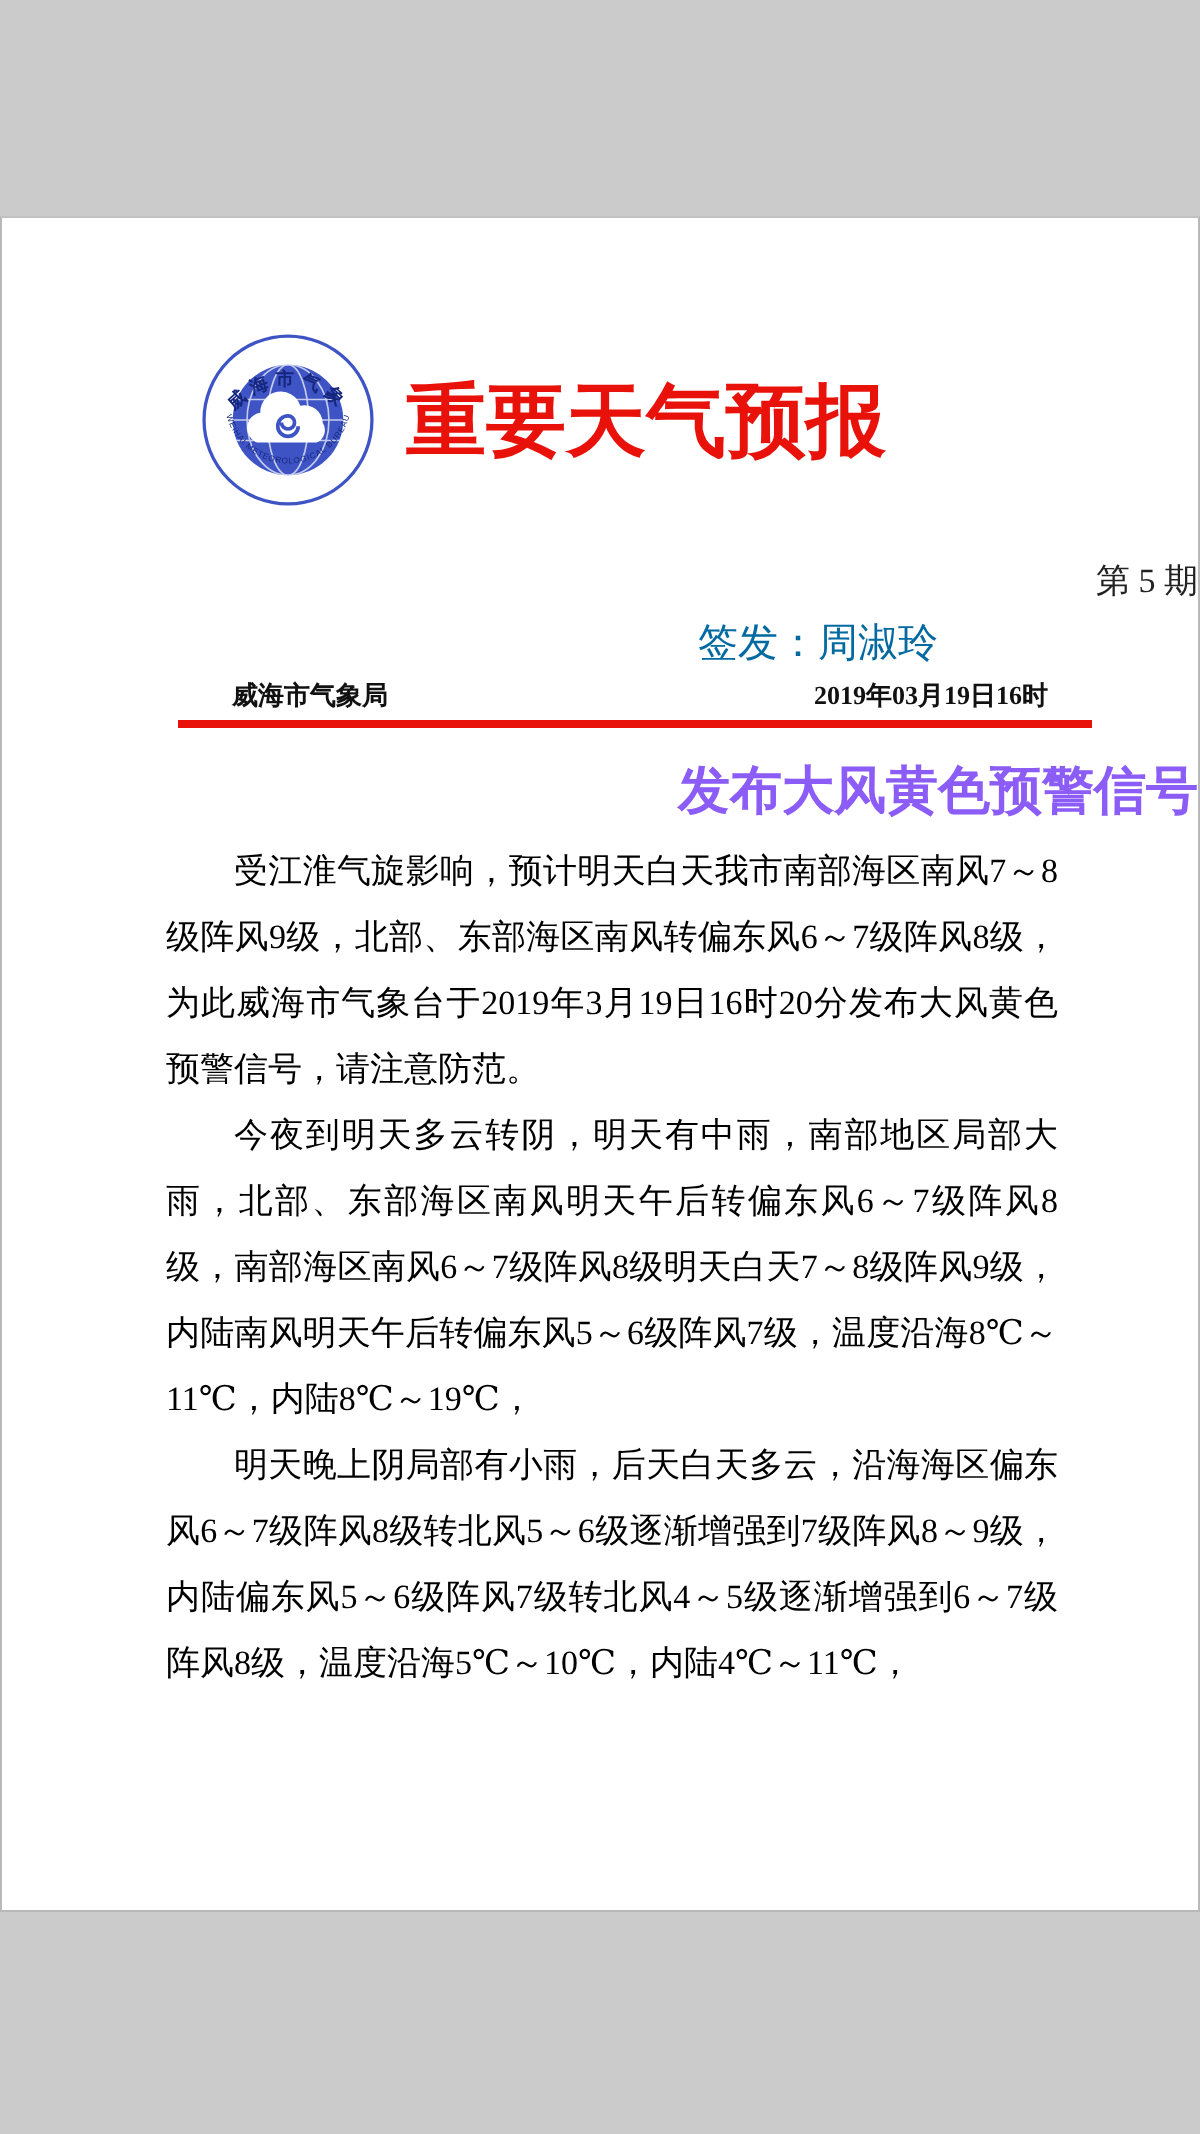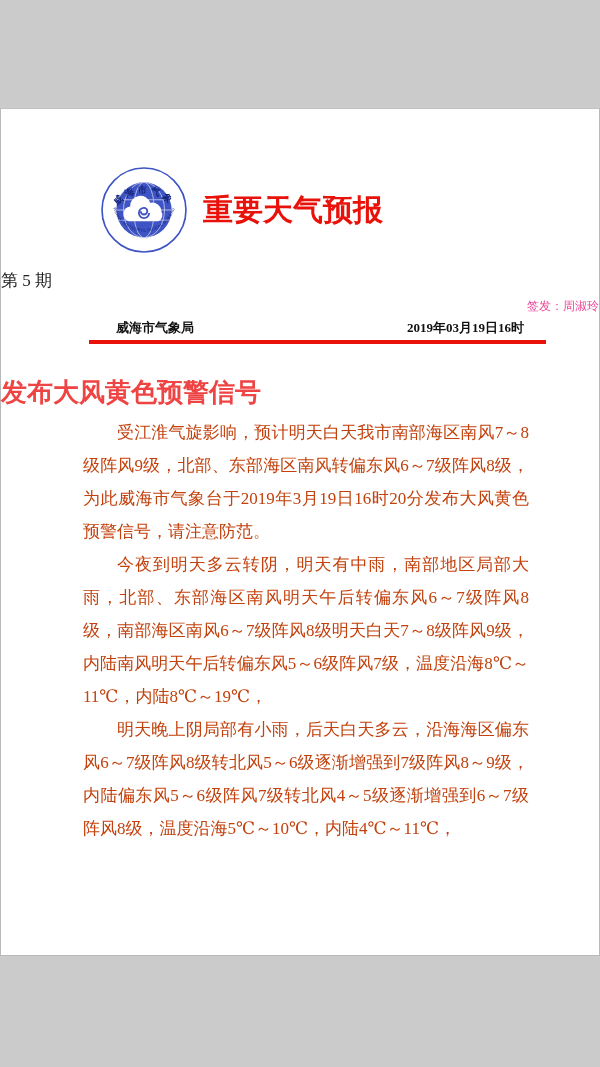--- a/index.html
+++ b/index.html
@@ -29,41 +29,42 @@
 
   
   .doc-header {
     display: flex;
     align-items: center;
     padding: 58px 60px 0 100px;
   }
   .seal { width: 86px; height: 86px; flex: none; }
   .masthead-title {
     margin-left: 16px;
-    font-size: 30px;
+    font-size: 40px;
     font-weight: bold;
     color: #e8120b;
     letter-spacing: 0px;
     white-space: nowrap;
     font-family: "Liberation Sans", "DejaVu Sans", sans-serif;
   }
 
   .issue-line {
-    margin-top: 16px;
-    text-align: left;
+    margin-top: 26px;
+    text-align: right;
     font-family: "Liberation Serif", "DejaVu Serif", serif;
     font-size: 17px;
     color: #222;
   }
   .signer-line {
     margin-top: 6px;
     text-align: right;
+    padding-right: 130px;
     font-family: "Liberation Serif", "DejaVu Serif", serif;
-    font-size: 12px;
-    color: #ec4899;
+    font-size: 20px;
+    color: #0369a1;
   }
   .agency-row {
     margin-top: 4px;
     display: flex;
     justify-content: space-between;
     align-items: baseline;
     padding: 0 75px 0 115px;
     font-family: "Liberation Serif", "DejaVu Serif", serif;
     font-size: 13px;
     font-weight: bold;
@@ -71,35 +72,35 @@
   }
   .red-rule {
     margin: 3px 0 0 88px;
     width: 457px;
     height: 4px;
     background: #e8120b;
   }
 
   
   .headline {
-    margin-top: 31px;
-    text-align: left;
+    margin-top: 14px;
+    text-align: right;
     font-size: 26px;
     font-weight: bold;
-    color: #ef4444;
+    color: #8b5cf6;
     font-family: "Liberation Sans", "DejaVu Sans", sans-serif;
   }
   .doc-body {
     margin-top: 6px;
     padding: 0 70px 40px 82px;
     font-family: "Liberation Serif", "DejaVu Serif", serif;
     font-size: 17px;
     line-height: 33px;
     text-align: justify;
-    color: #c2410c;
+    color: #000000;
   }
   .doc-body p.indent { text-indent: 2em; }
   .doc-body p { margin: 0; }
 </style>
 </head>
 <body>
 
 <div class="viewport">
 
   <div class="top-gap"></div>

